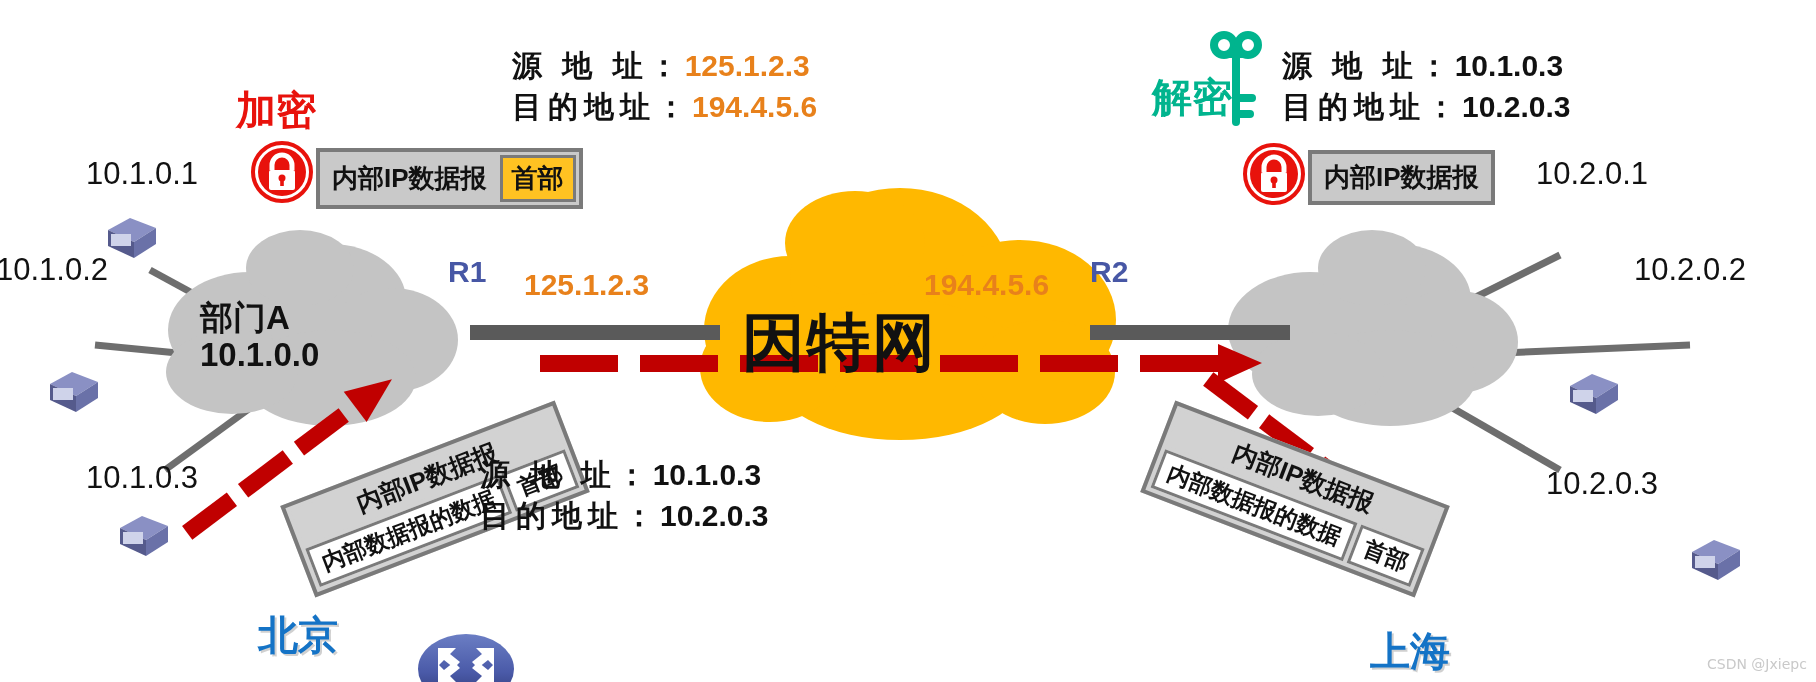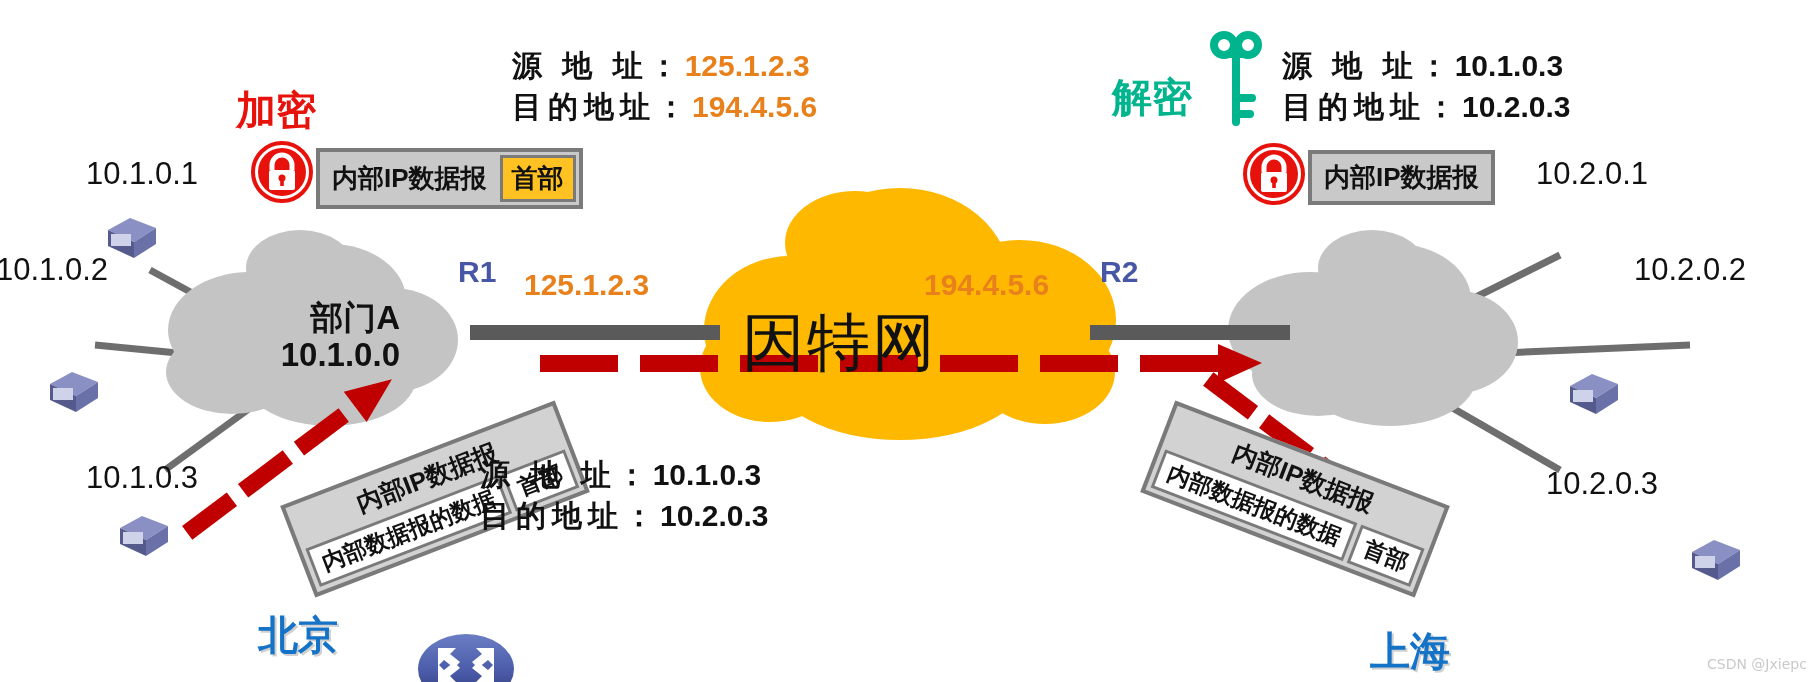--- a/index.html
+++ b/index.html
@@ -26,35 +26,35 @@
   .tag-crypt{
     font-size:40px;font-weight:bold;white-space:nowrap;
   }
   .tag-encrypt{color:#E8120C;}
   .tag-decrypt{color:#00B48E;}
 
   .host-ip{
     font-size:31px;font-weight:normal;color:#111;white-space:nowrap;
   }
   .router-name{
-    font-size:30px;font-weight:bold;color:#4757A5;white-space:nowrap;margin-left:10px;
+    font-size:30px;font-weight:bold;color:#4757A5;white-space:nowrap;
   }
   .wan-ip{
     font-size:30px;font-weight:bold;color:#E8811B;white-space:nowrap;
   }
   .city{
     font-size:40px;font-weight:bold;color:#1473C6;white-space:nowrap;
     text-shadow:2px 2px 0 rgba(150,150,150,.45);
   }
   .cloud-label{
-    font-size:33px;font-weight:bold;color:#111;text-align:right;
+    font-size:33px;font-weight:bold;color:#111;text-align:left;
     line-height:1.12;white-space:nowrap;
   }
   .internet-label{
-    font-size:63px;font-weight:normal;color:#111;white-space:nowrap;
+    font-size:63px;font-weight:bold;color:#111;white-space:nowrap;
     letter-spacing:2px;
   }
   .watermark{
     font-size:14px;color:#c9c9c9;white-space:nowrap;
     font-family:"DejaVu Sans",sans-serif;
     text-align:right;
   }
 
   
   .pkt{
@@ -290,21 +290,21 @@
 
   <div class="abs" style="left:512px;top:46px;">
     <div class="addr-line">
       <span class="addr-label">源 地 址：</span><span class="addr-val-orange">125.1.2.3</span>
     </div>
     <div class="addr-line">
       <span class="addr-label">目的地址：</span><span class="addr-val-orange">194.4.5.6</span>
     </div>
   </div>
 
-  <div class="abs tag-crypt tag-decrypt" style="left:1112px;top:70px;">解密</div>
+  <div class="abs tag-crypt tag-decrypt" style="left:1152px;top:70px;">解密</div>
 
   <div class="abs" style="left:1208px;top:28px;">
     <svg width="56" height="106" viewBox="0 0 56 106">
       <g fill="none" stroke="#00B48E" stroke-width="8" stroke-linecap="round">
         <circle cx="16" cy="17" r="10"></circle>
         <circle cx="40" cy="17" r="10"></circle>
         <path d="M28 22 v72"></path>
         <path d="M28 70 h16"></path>
         <path d="M28 86 h14"></path>
       </g>

